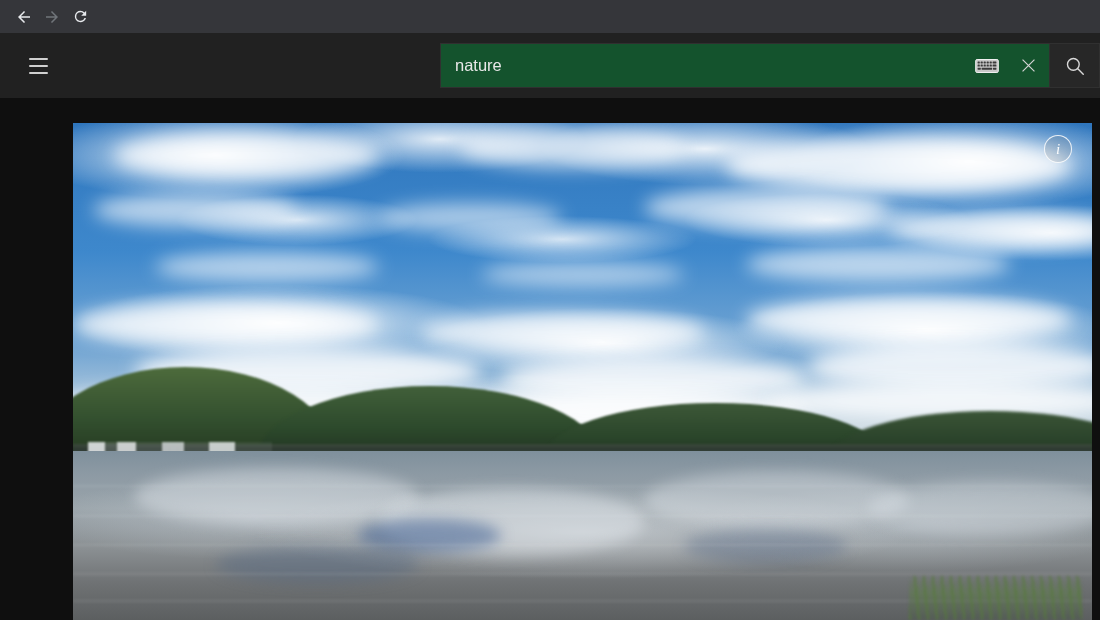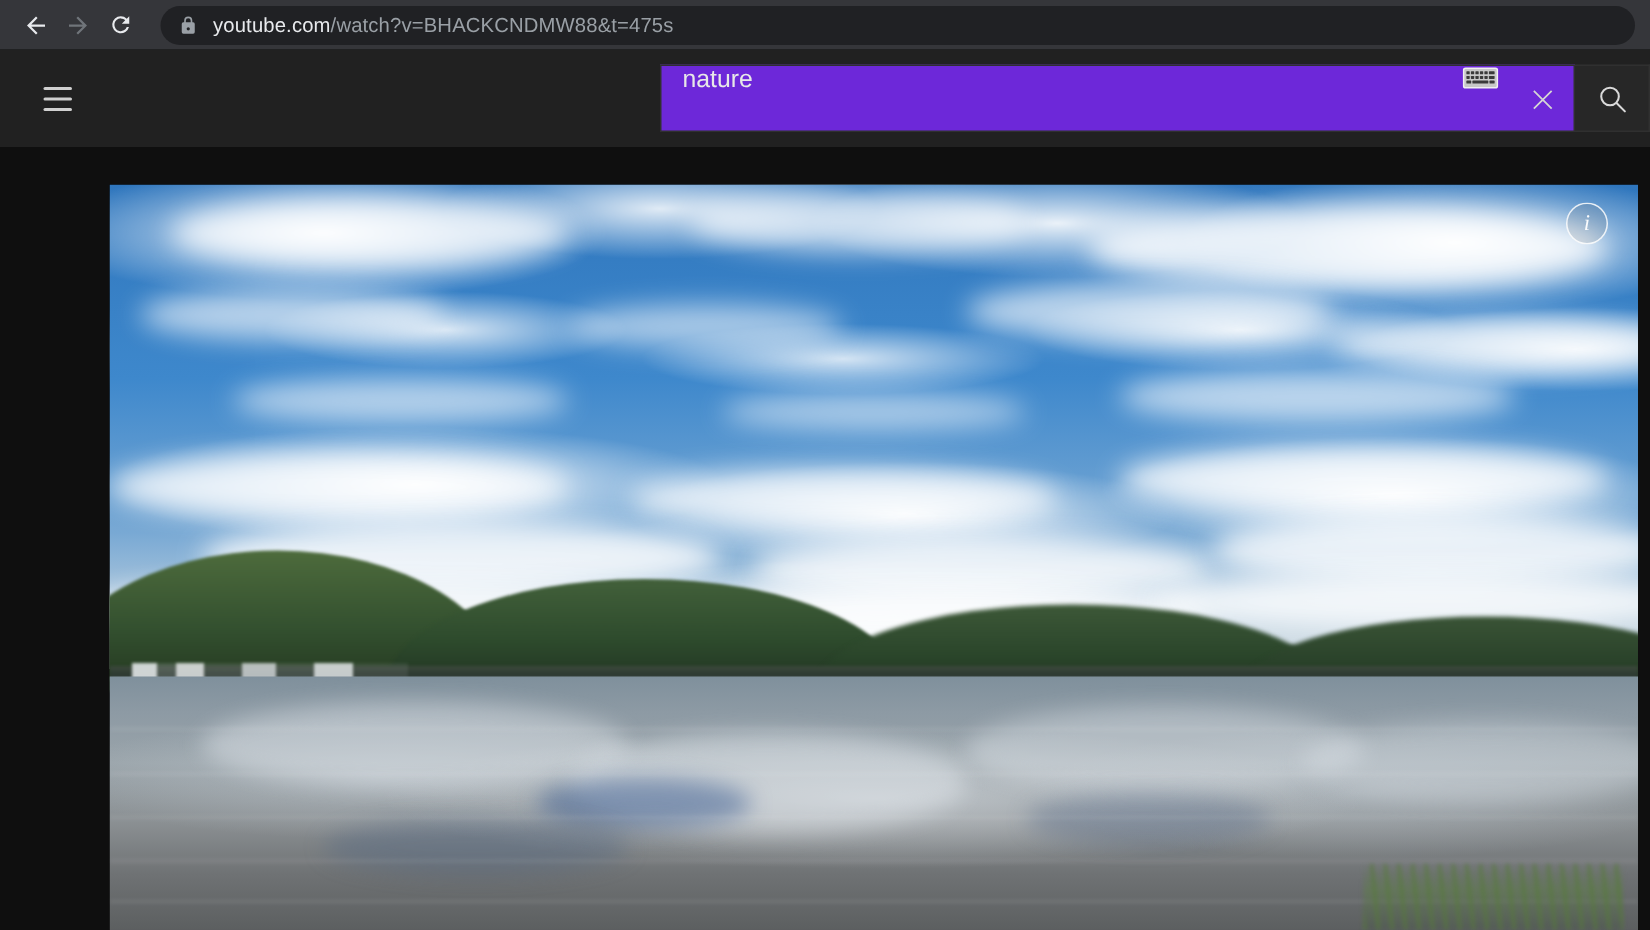--- a/index.html
+++ b/index.html
@@ -143,24 +143,25 @@
     position: absolute;
     left: 440px;
     top: 0;
     height: 65px;
     display: flex;
     align-items: center;
   }
   .search-box {
     width: 610px;
     height: 45px;
-    background: #6d28d9;
+    background: #14532d;
     border: 1px solid #303030;
     box-sizing: border-box;
     display: flex;
+    align-items: center;
     padding-left: 14px;
   }
   .search-value {
     flex: 1;
     color: #e8e8e8;
     font-size: 16.5px;
     white-space: nowrap;
     overflow: hidden;
   }
   .kbd-icon {
@@ -371,26 +372,20 @@
       <path d="M4 11h12.2l-5.6-5.6L12 4l8 8-8 8-1.4-1.4 5.6-5.6H4z" fill="#70757a"></path>
     </svg>
   </div>
 
   <div class="nav-btn">
     <svg width="17" height="17" viewBox="0 0 24 24">
       <path d="M17.65 6.35A7.96 7.96 0 0 0 12 4a8 8 0 1 0 7.73 10h-2.08A6 6 0 1 1 12 6c1.66 0 3.14.69 4.22 1.78L13 11h7V4l-2.35 2.35z" fill="#e8eaed"></path>
     </svg>
   </div>
 
-  <div class="omnibox">
-    <svg class="lock-icon" viewBox="0 0 24 24">
-      <path d="M18 8h-1V6a5 5 0 0 0-10 0v2H6a2 2 0 0 0-2 2v10a2 2 0 0 0 2 2h12a2 2 0 0 0 2-2V10a2 2 0 0 0-2-2zM9 6a3 3 0 0 1 6 0v2H9V6zm3 12a2 2 0 1 1 0-4 2 2 0 0 1 0 4z" fill="#9aa0a6"></path>
-    </svg>
-    <div class="url-text"><span class="host">youtube.com</span><span>/watch?v=BHACKCNDMW88&amp;t=475s</span></div>
-  </div>
 </div>
 
 <div class="yt-header">
 
   <div class="hamburger">
     <span></span>
     <span></span>
     <span></span>
   </div>
 

